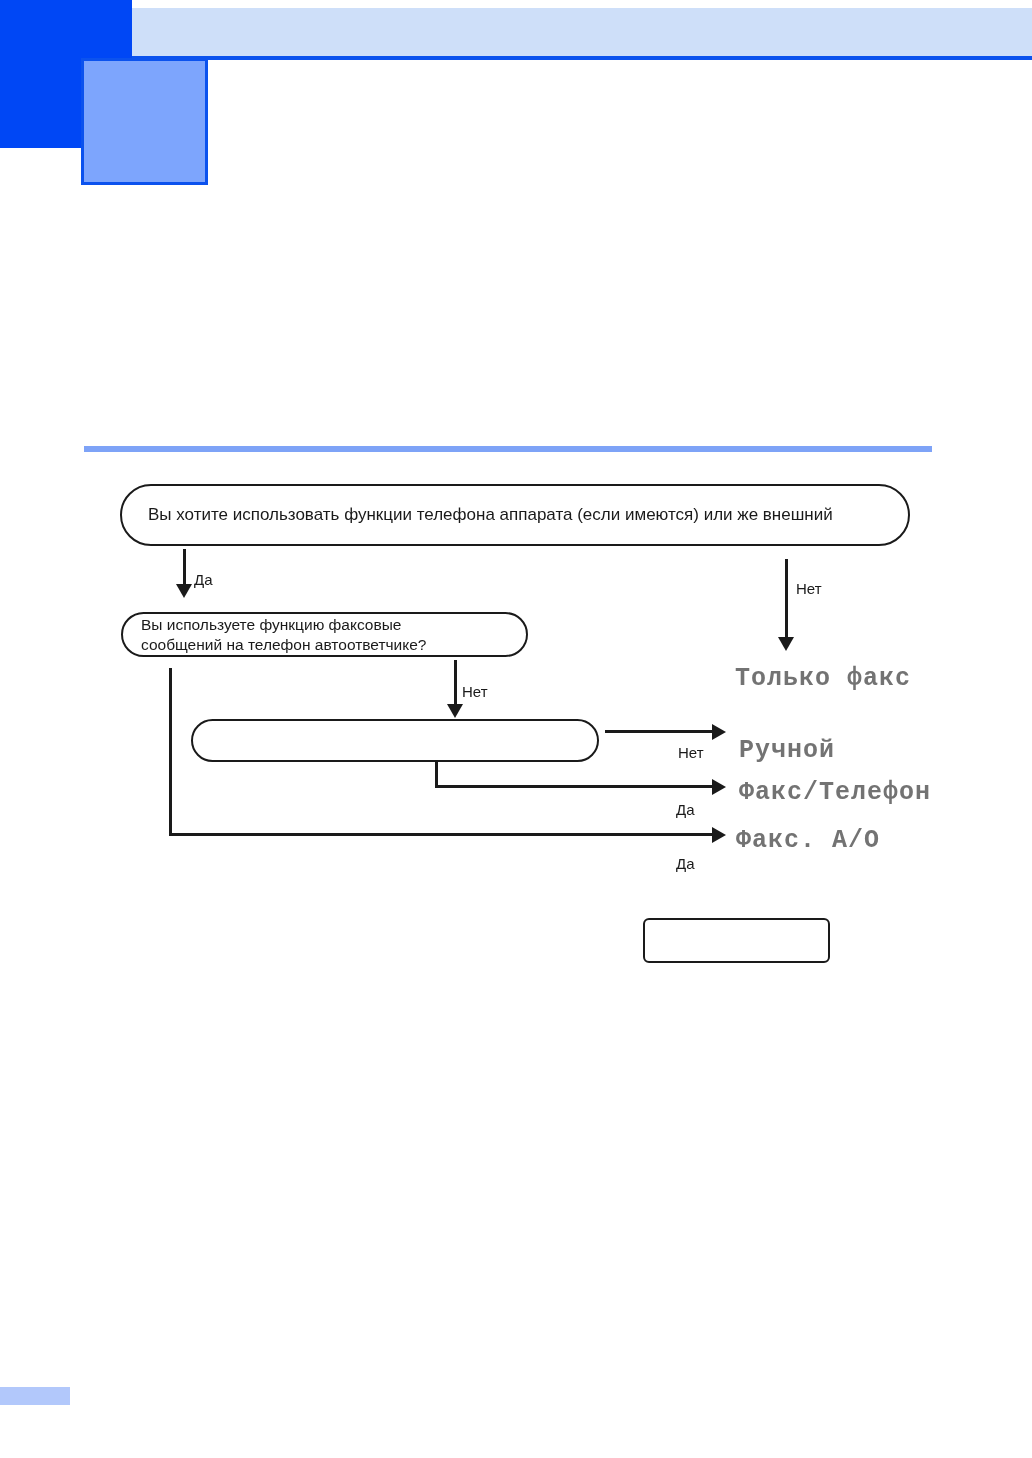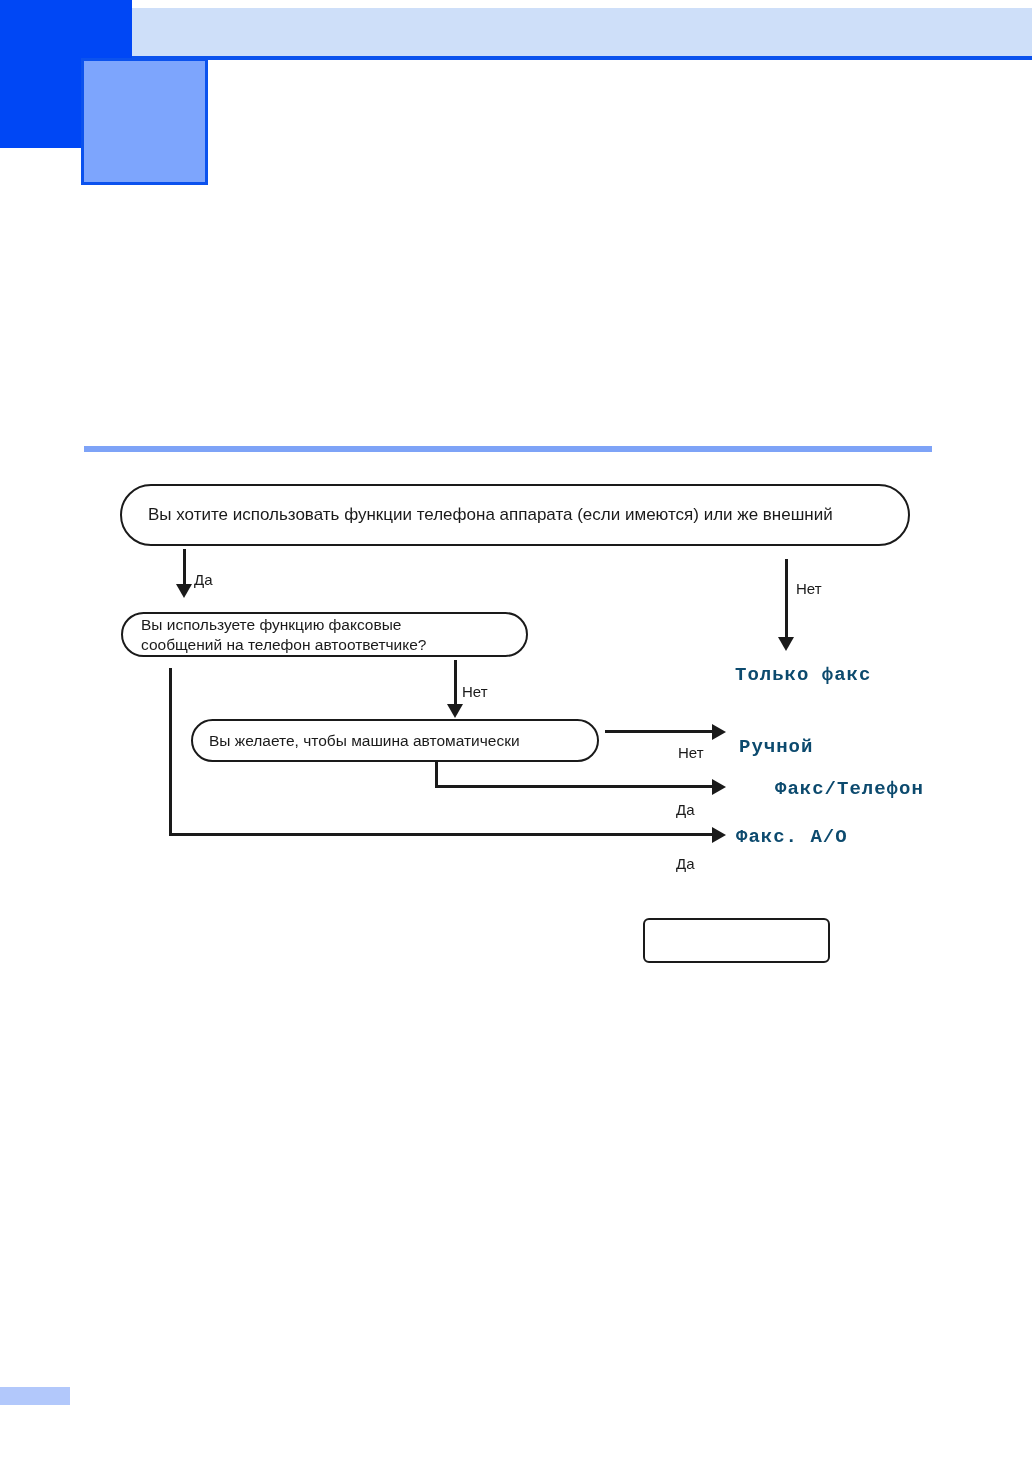--- a/index.html
+++ b/index.html
@@ -91,29 +91,29 @@
   .qbox-3 {
     left: 183px; top: 719px;
     width: 408px; height: 43px;
     padding: 0 16px;
   }
 
   .result {
     position: absolute;
     font-family: "Liberation Mono", "DejaVu Sans Mono", monospace;
     font-weight: bold;
-    font-size: 19px;
-    color: #0c4a6e;
+    font-size: 25px;
+    color: #737373;
     letter-spacing: 1px;
     white-space: nowrap;
     text-align: center;
   }
   .res-faxonly  { left: 727px; top: 664px; }
   .res-manual   { left: 731px; top: 724px; margin-top: 12px; }
-  .res-faxtel   { left: 731px; top: 778px; margin-left: 36px; }
+  .res-faxtel   { left: 731px; top: 778px; }
   .res-ext      { left: 728px; top: 826px; }
 
   .edge-label {
     position: absolute;
     font-size: 15px;
     color: #1a1a1a;
     white-space: nowrap;
   }
   .lbl-yes1  { left: 186px; top: 571px; }
   .lbl-no1   { left: 788px; top: 580px; }
@@ -208,21 +208,20 @@
   <div class="vline c-no2-v"></div>
   <div class="arrow-down c-no2-a"></div>
   <div class="edge-label lbl-no2">Нет</div>
 
   <div class="vline c-yes3-v"></div>
   <div class="hline c-yes3-h"></div>
   <div class="arrow-right c-yes3-a"></div>
   <div class="edge-label lbl-yes3">Да</div>
 
   <div class="qbox qbox-3">
-    <div class="line">Вы желаете, чтобы машина автоматически</div>
   </div>
 
   <div class="hline c-no3-h"></div>
   <div class="arrow-right c-no3-a"></div>
   <div class="edge-label lbl-no3">Нет</div>
 
   <div class="vline c-yes2-v"></div>
   <div class="hline c-yes2-h"></div>
   <div class="arrow-right c-yes2-a"></div>
   <div class="edge-label lbl-yes2">Да</div>

